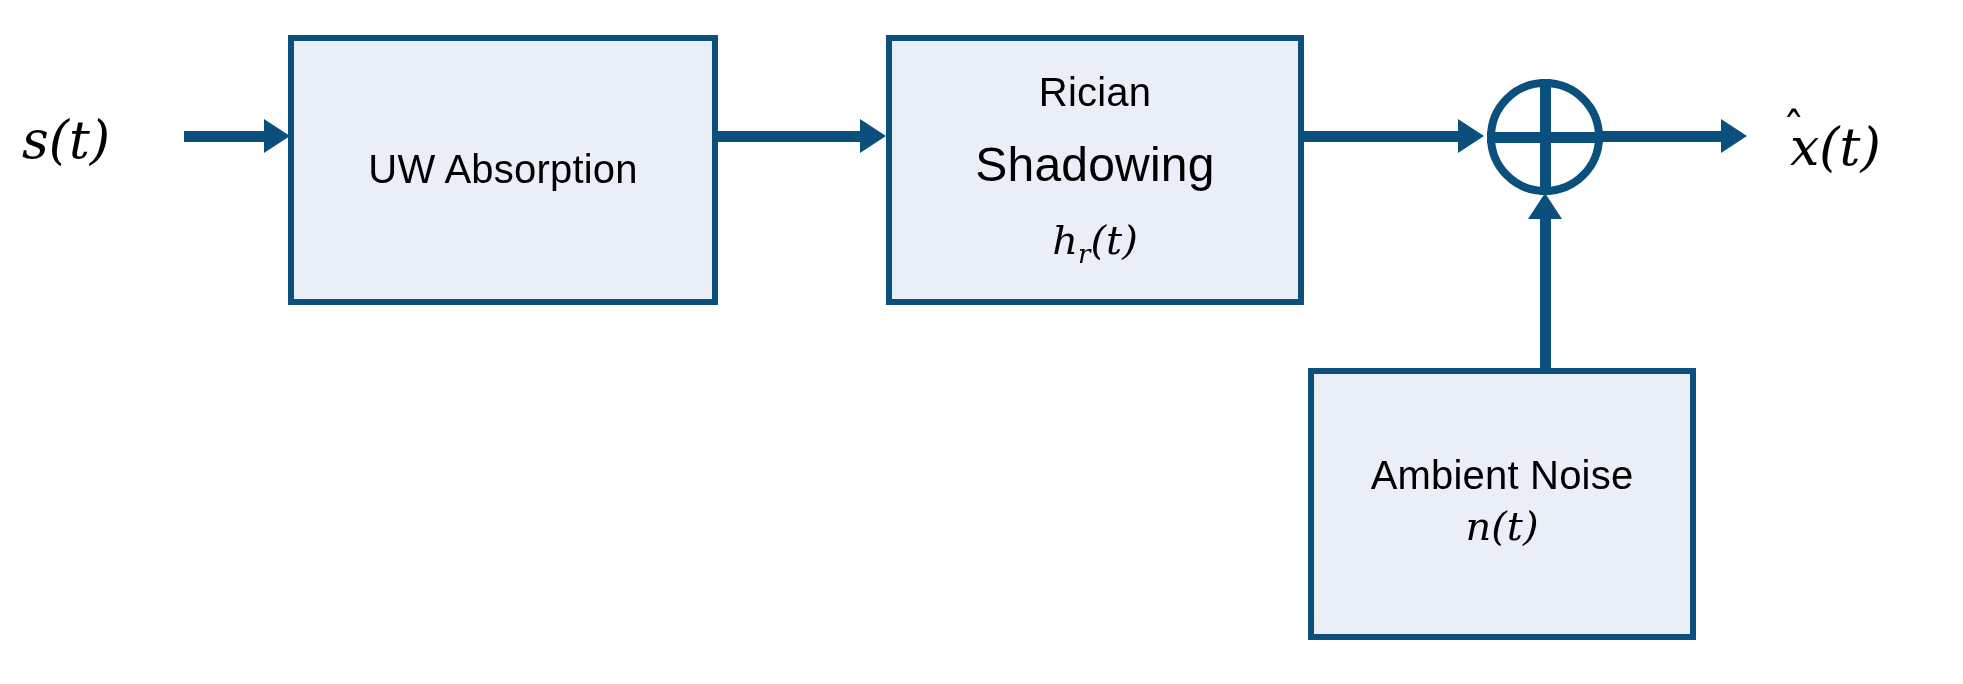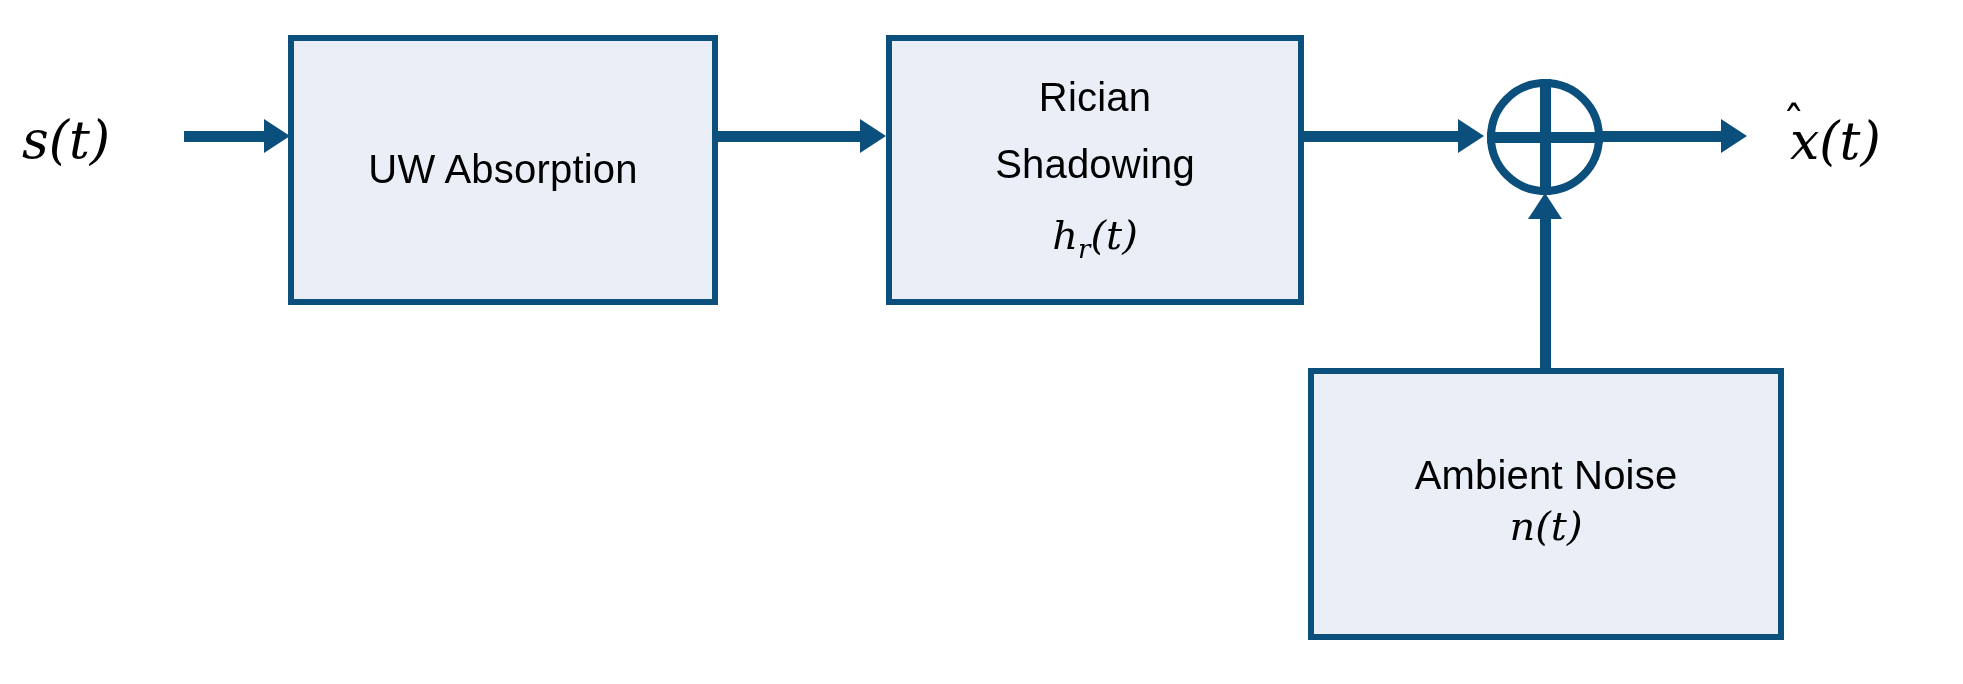--- a/index.html
+++ b/index.html
@@ -30,21 +30,21 @@
   }
   .block .line1 {
     font-family: "Liberation Sans", sans-serif;
     font-size: 40px;
     color: #000000;
     line-height: 1.18;
     letter-spacing: 0.2px;
   }
   .block .line2 {
     font-family: "Liberation Sans", sans-serif;
-    font-size: 40px;
+    font-size: 48px;
     color: #000000;
     line-height: 1.18;
     letter-spacing: 0.2px;
   }
   .block .formula {
     font-family: "DejaVu Serif", serif;
     font-style: italic;
     font-size: 40px;
     color: #000000;
     line-height: 1.25;
@@ -177,27 +177,27 @@
   <div class="head-r" style="left:1458px; top:119px;"></div>
 
   <div class="sum" style="left:1487px; top:79px; width:116px; height:116px;">
     <div class="cross-h"></div>
     <div class="cross-v"></div>
   </div>
 
   <div class="shaft-h" style="left:1601px; top:131px; width:124px;"></div>
   <div class="head-r" style="left:1721px; top:119px;"></div>
 
-  <div class="mathlabel" style="left:1790px; top:111px;">
+  <div class="mathlabel" style="left:1790px; top:117px;">
     <span class="hatwrap"><span class="hat">̂</span><span>x</span></span><span>(t)</span>
   </div>
 
   <div class="shaft-v" style="left:1540px; top:216px; width:11px; height:155px;"></div>
   <div class="head-u" style="left:1528px; top:193px;"></div>
 
-  <div class="block" style="left:1308px; top:368px; width:476px; height:272px;">
+  <div class="block" style="left:1308px; top:368px; width:388px; height:272px;">
     <div class="line1">Ambient Noise</div>
     <div class="formula">
       <span>n</span><span class="sub"></span><span>(t)</span>
     </div>
   </div>
 
 </div>
 
 </body></html>

